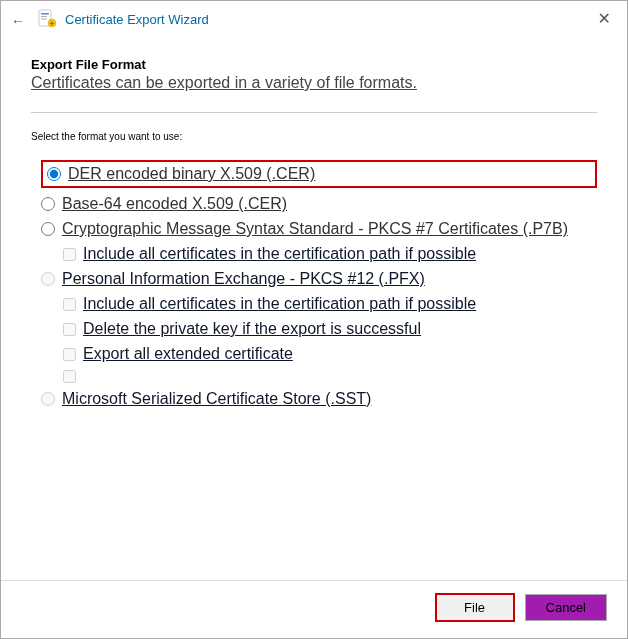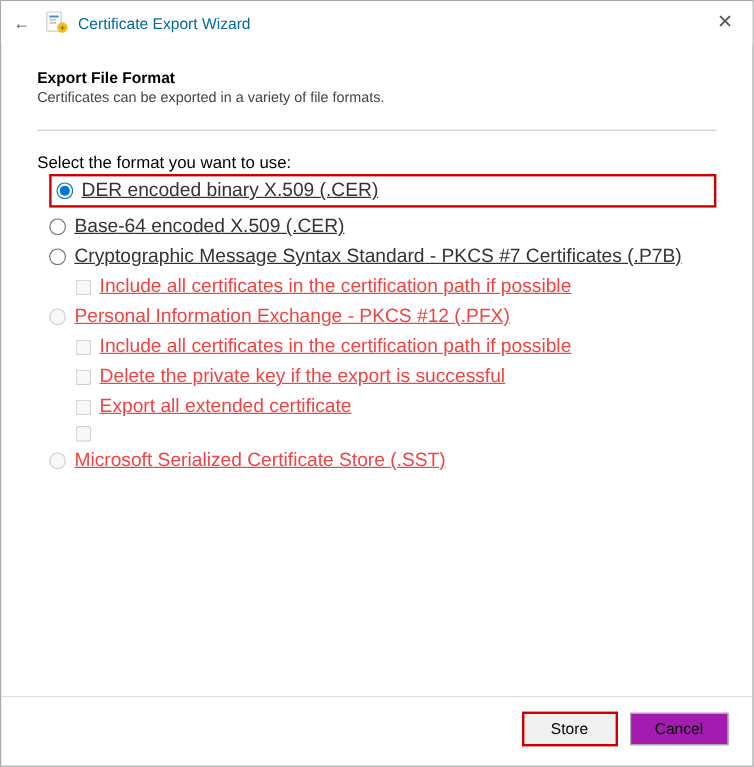--- a/index.html
+++ b/index.html
@@ -61,32 +61,33 @@
     .section-header {
       margin-bottom: 6px;
     }
     .section-title {
       font-size: 13px;
       font-weight: bold;
       color: #000;
       margin-bottom: 2px;
     }
     .section-subtitle {
-      font-size: 12px;
+      font-size: 16px;
       color: #444;
+      text-decoration: underline;
     }
     .divider {
       border: none;
       border-top: 1px solid #cccccc;
       margin: 14px 0 18px 0;
     }
     .format-label {
-      font-size: 14px;
+      font-size: 10px;
       color: #000;
-      margin-bottom: 2px;
+      margin-bottom: 18px;
     }
     .options-list {
       display: flex;
       flex-direction: column;
       gap: 7px;
       padding-left: 10px;
     }
     .option-row {
       display: flex;
       align-items: center;
@@ -112,21 +113,21 @@
       accent-color: #0078d7;
       flex-shrink: 0;
     }
     .option-label {
       font-size: 16px;
       color: #333;
       user-select: none;
       text-decoration: underline;
     }
     .option-label.disabled {
-      color: #ef4444;
+      color: #0f172a;
     }
     .selected-option {
       display: flex;
       align-items: center;
       gap: 7px;
       border: 2px solid #cc0000;
       padding: 3px 8px 3px 4px;
       background: #fff;
     }
     .footer {
@@ -237,16 +238,16 @@
 
       <div class="option-row">
         <input type="radio" class="radio-input" name="format" id="opt5" disabled="" style="">
         <label for="opt5" class="option-label disabled">Microsoft Serialized Certificate Store (.SST)</label>
       </div>
 
     </div>
   </div>
 
   <div class="footer">
-    <button class="btn btn-next">Store</button>
+    <button class="btn btn-next">File</button>
     <button class="btn">Cancel</button>
   </div>
 </div>
 
 </body></html>

